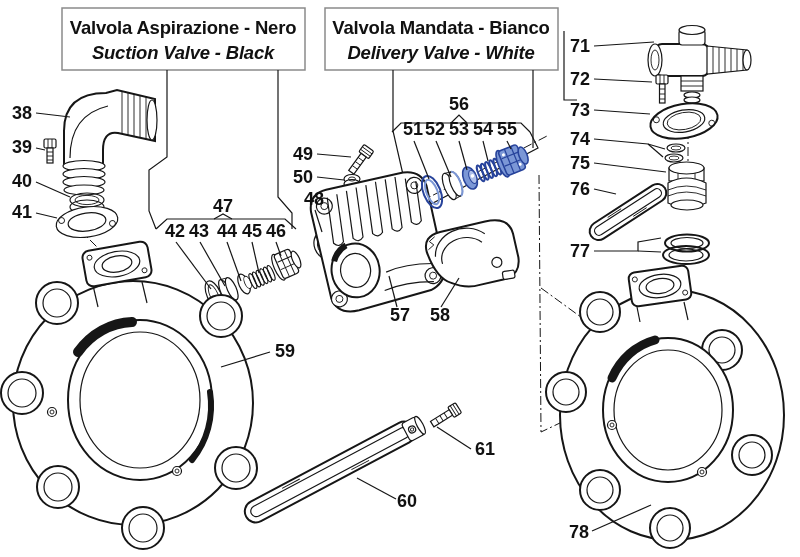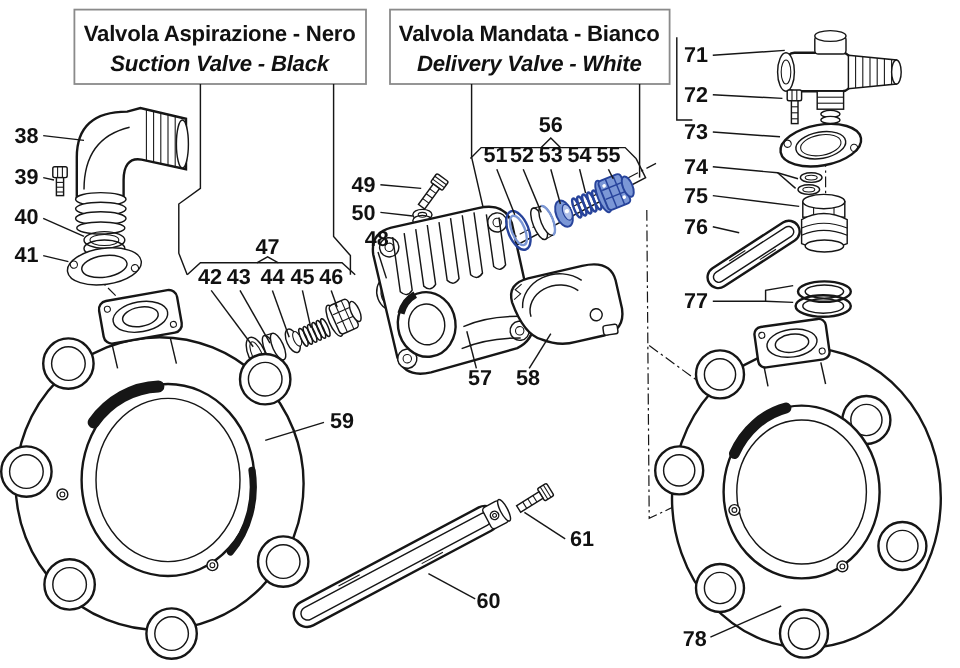--- a/index.html
+++ b/index.html
@@ -1,19 +1,19 @@
 <!DOCTYPE html>
 <html style="--line: #161616; --bg: #ffffff; --blue: #7b97d6; --blue-dark: #27439b; --blue-light: #aebfe9; --box: #8a8a8a;"><head>
 <meta charset="utf-8">
 <style>
   :root{
     --line:#161616; --bg:#ffffff; --blue:#7b97d6; --blue-dark:#27439b; --blue-light:#aebfe9; --box:#8a8a8a;
   }
   html,body{margin:0;padding:0;background:var(--bg);}
-  .stage{position:relative;width:800px;height:557px;background:var(--bg);overflow:hidden;}
+  .stage{position:relative;width:800px;height:557px;background:var(--bg);overflow:hidden;border-radius:17px;}
   svg{display:block}
   text{font-family:"Liberation Sans","DejaVu Sans",sans-serif;fill:#111;}
   .lbl{font-size:18px;font-weight:bold;text-anchor:middle;}
   .title1{font-size:18.5px;font-weight:bold;text-anchor:middle;letter-spacing:-0.2px;}
   .title2{font-size:18.5px;font-weight:bold;font-style:italic;text-anchor:middle;letter-spacing:-0.2px;}
   .k{stroke:var(--line);fill:none;stroke-width:2;}
   .kf{stroke:var(--line);fill:#fff;stroke-width:2;}
   .t1{stroke-width:1.2;}
   .t0{stroke-width:0.9;}
   .ld{stroke:var(--line);stroke-width:1.2;fill:none;}

